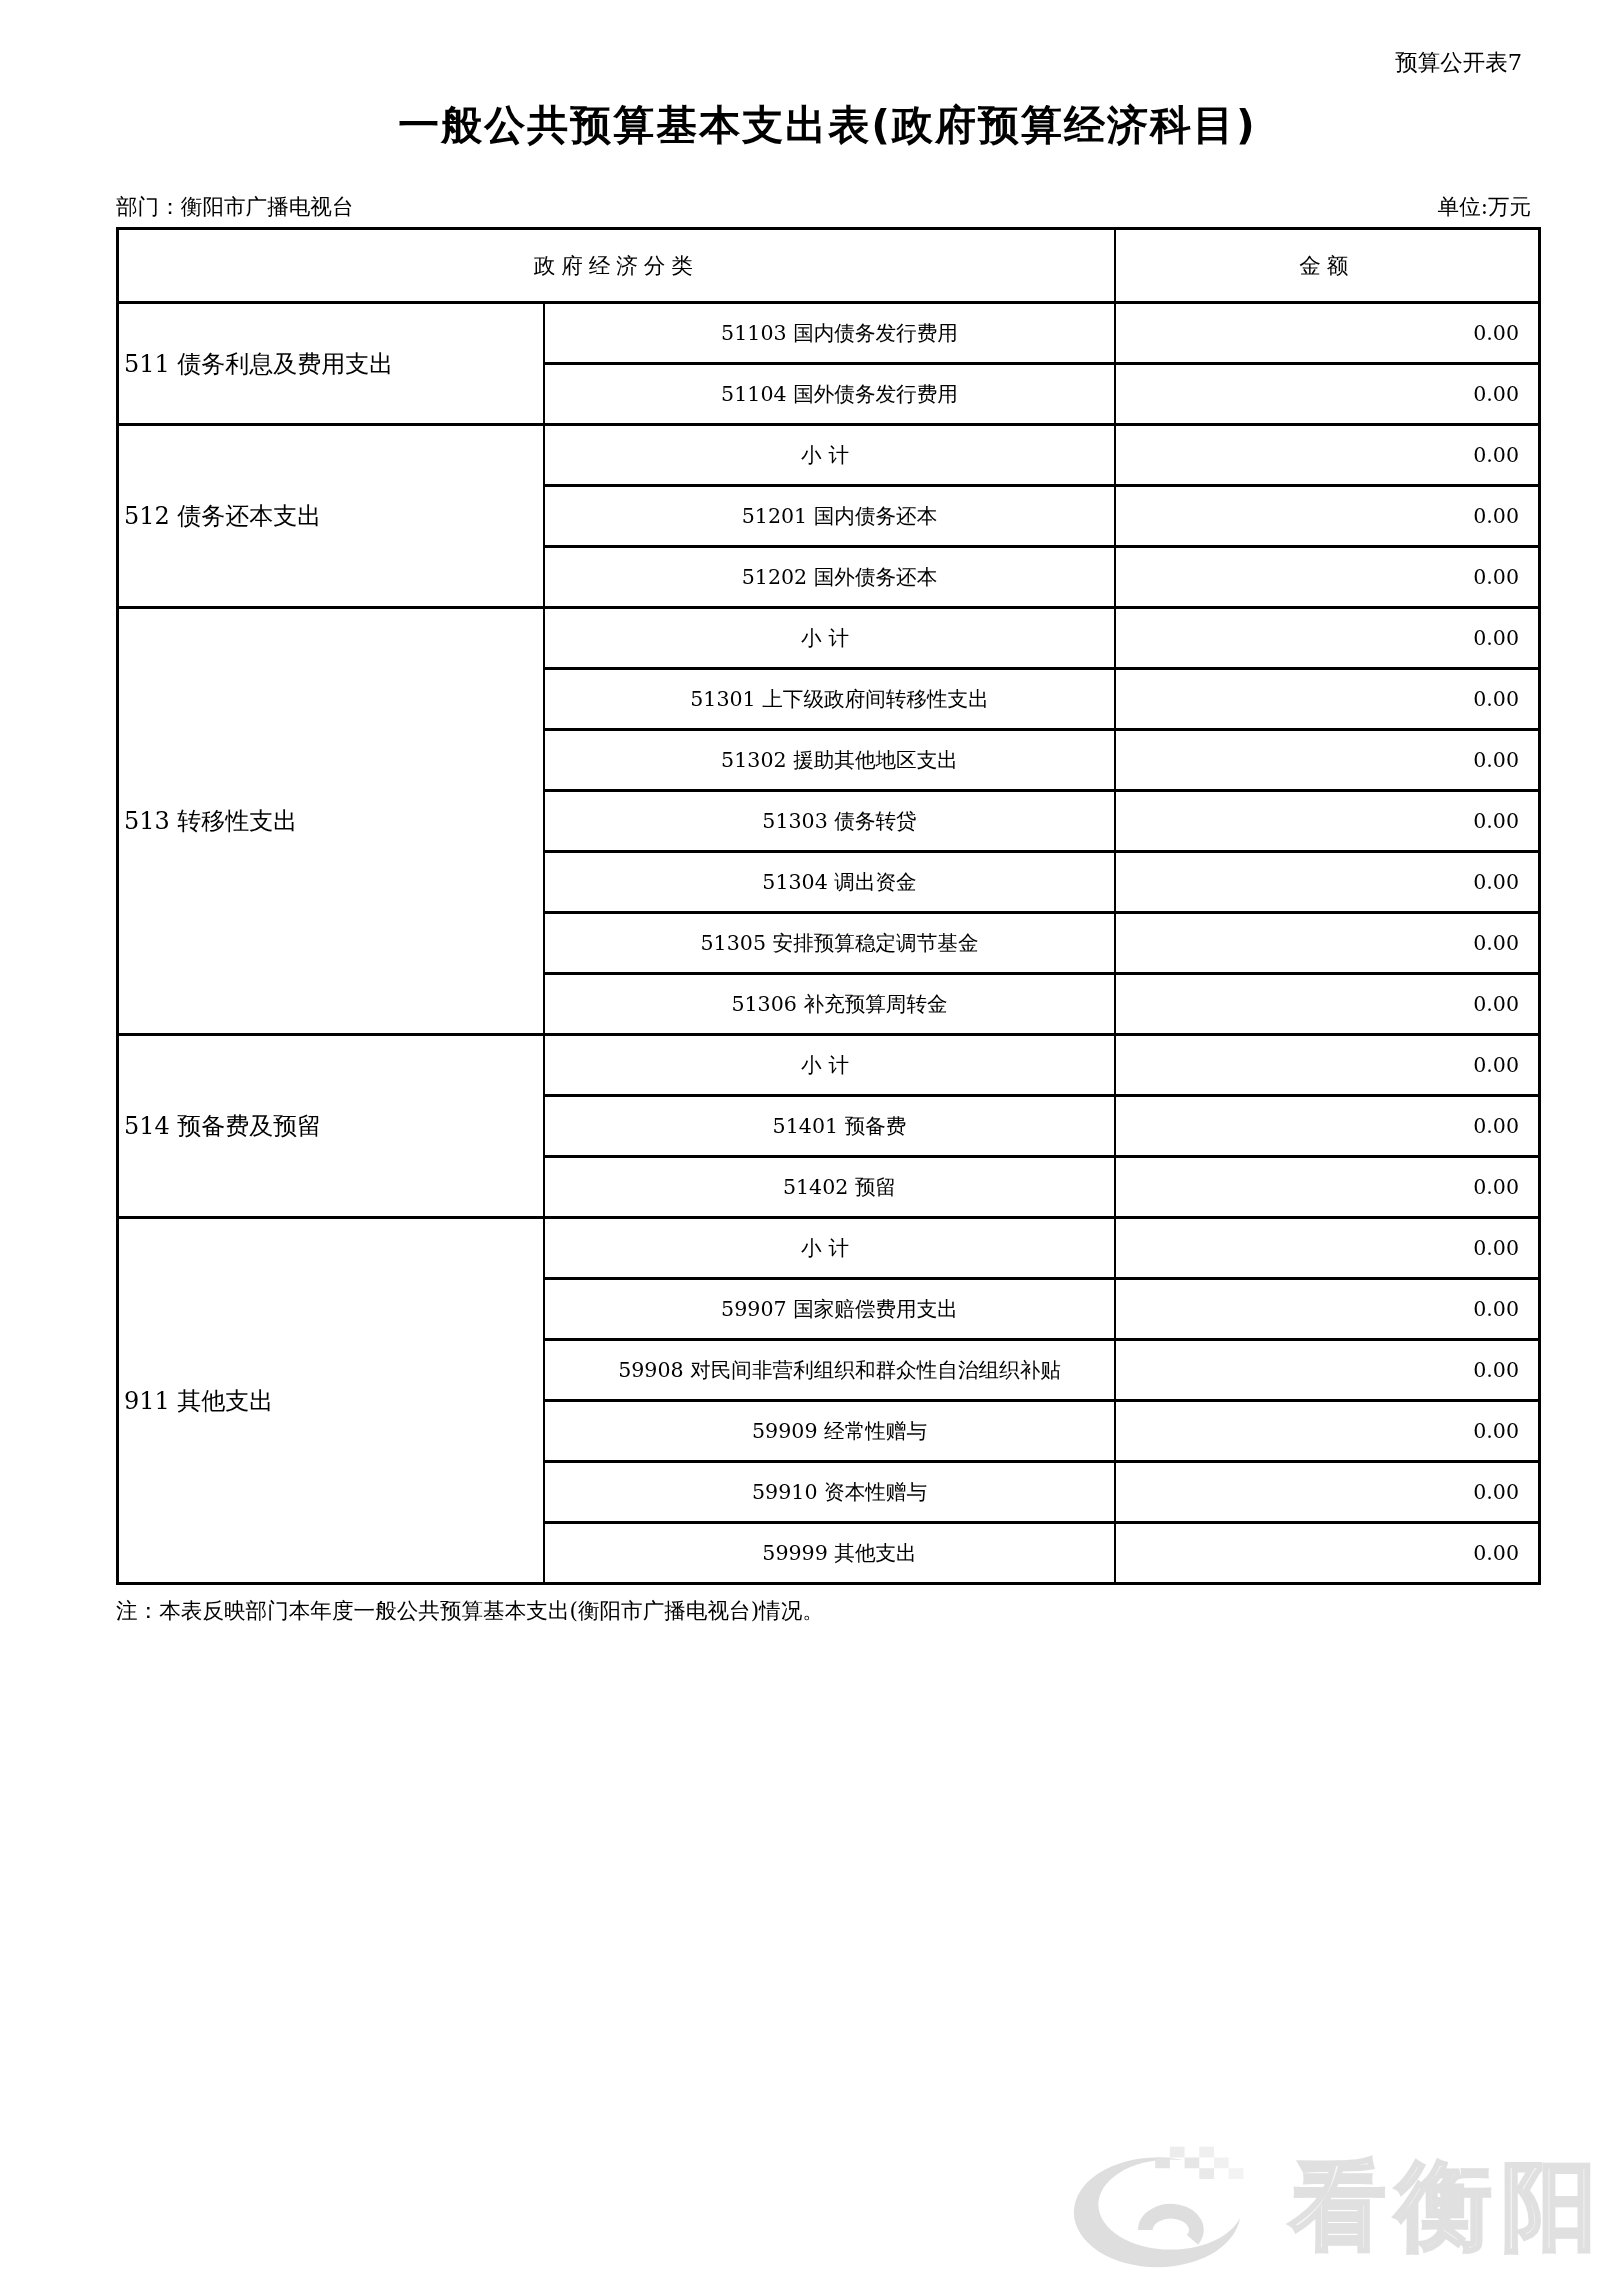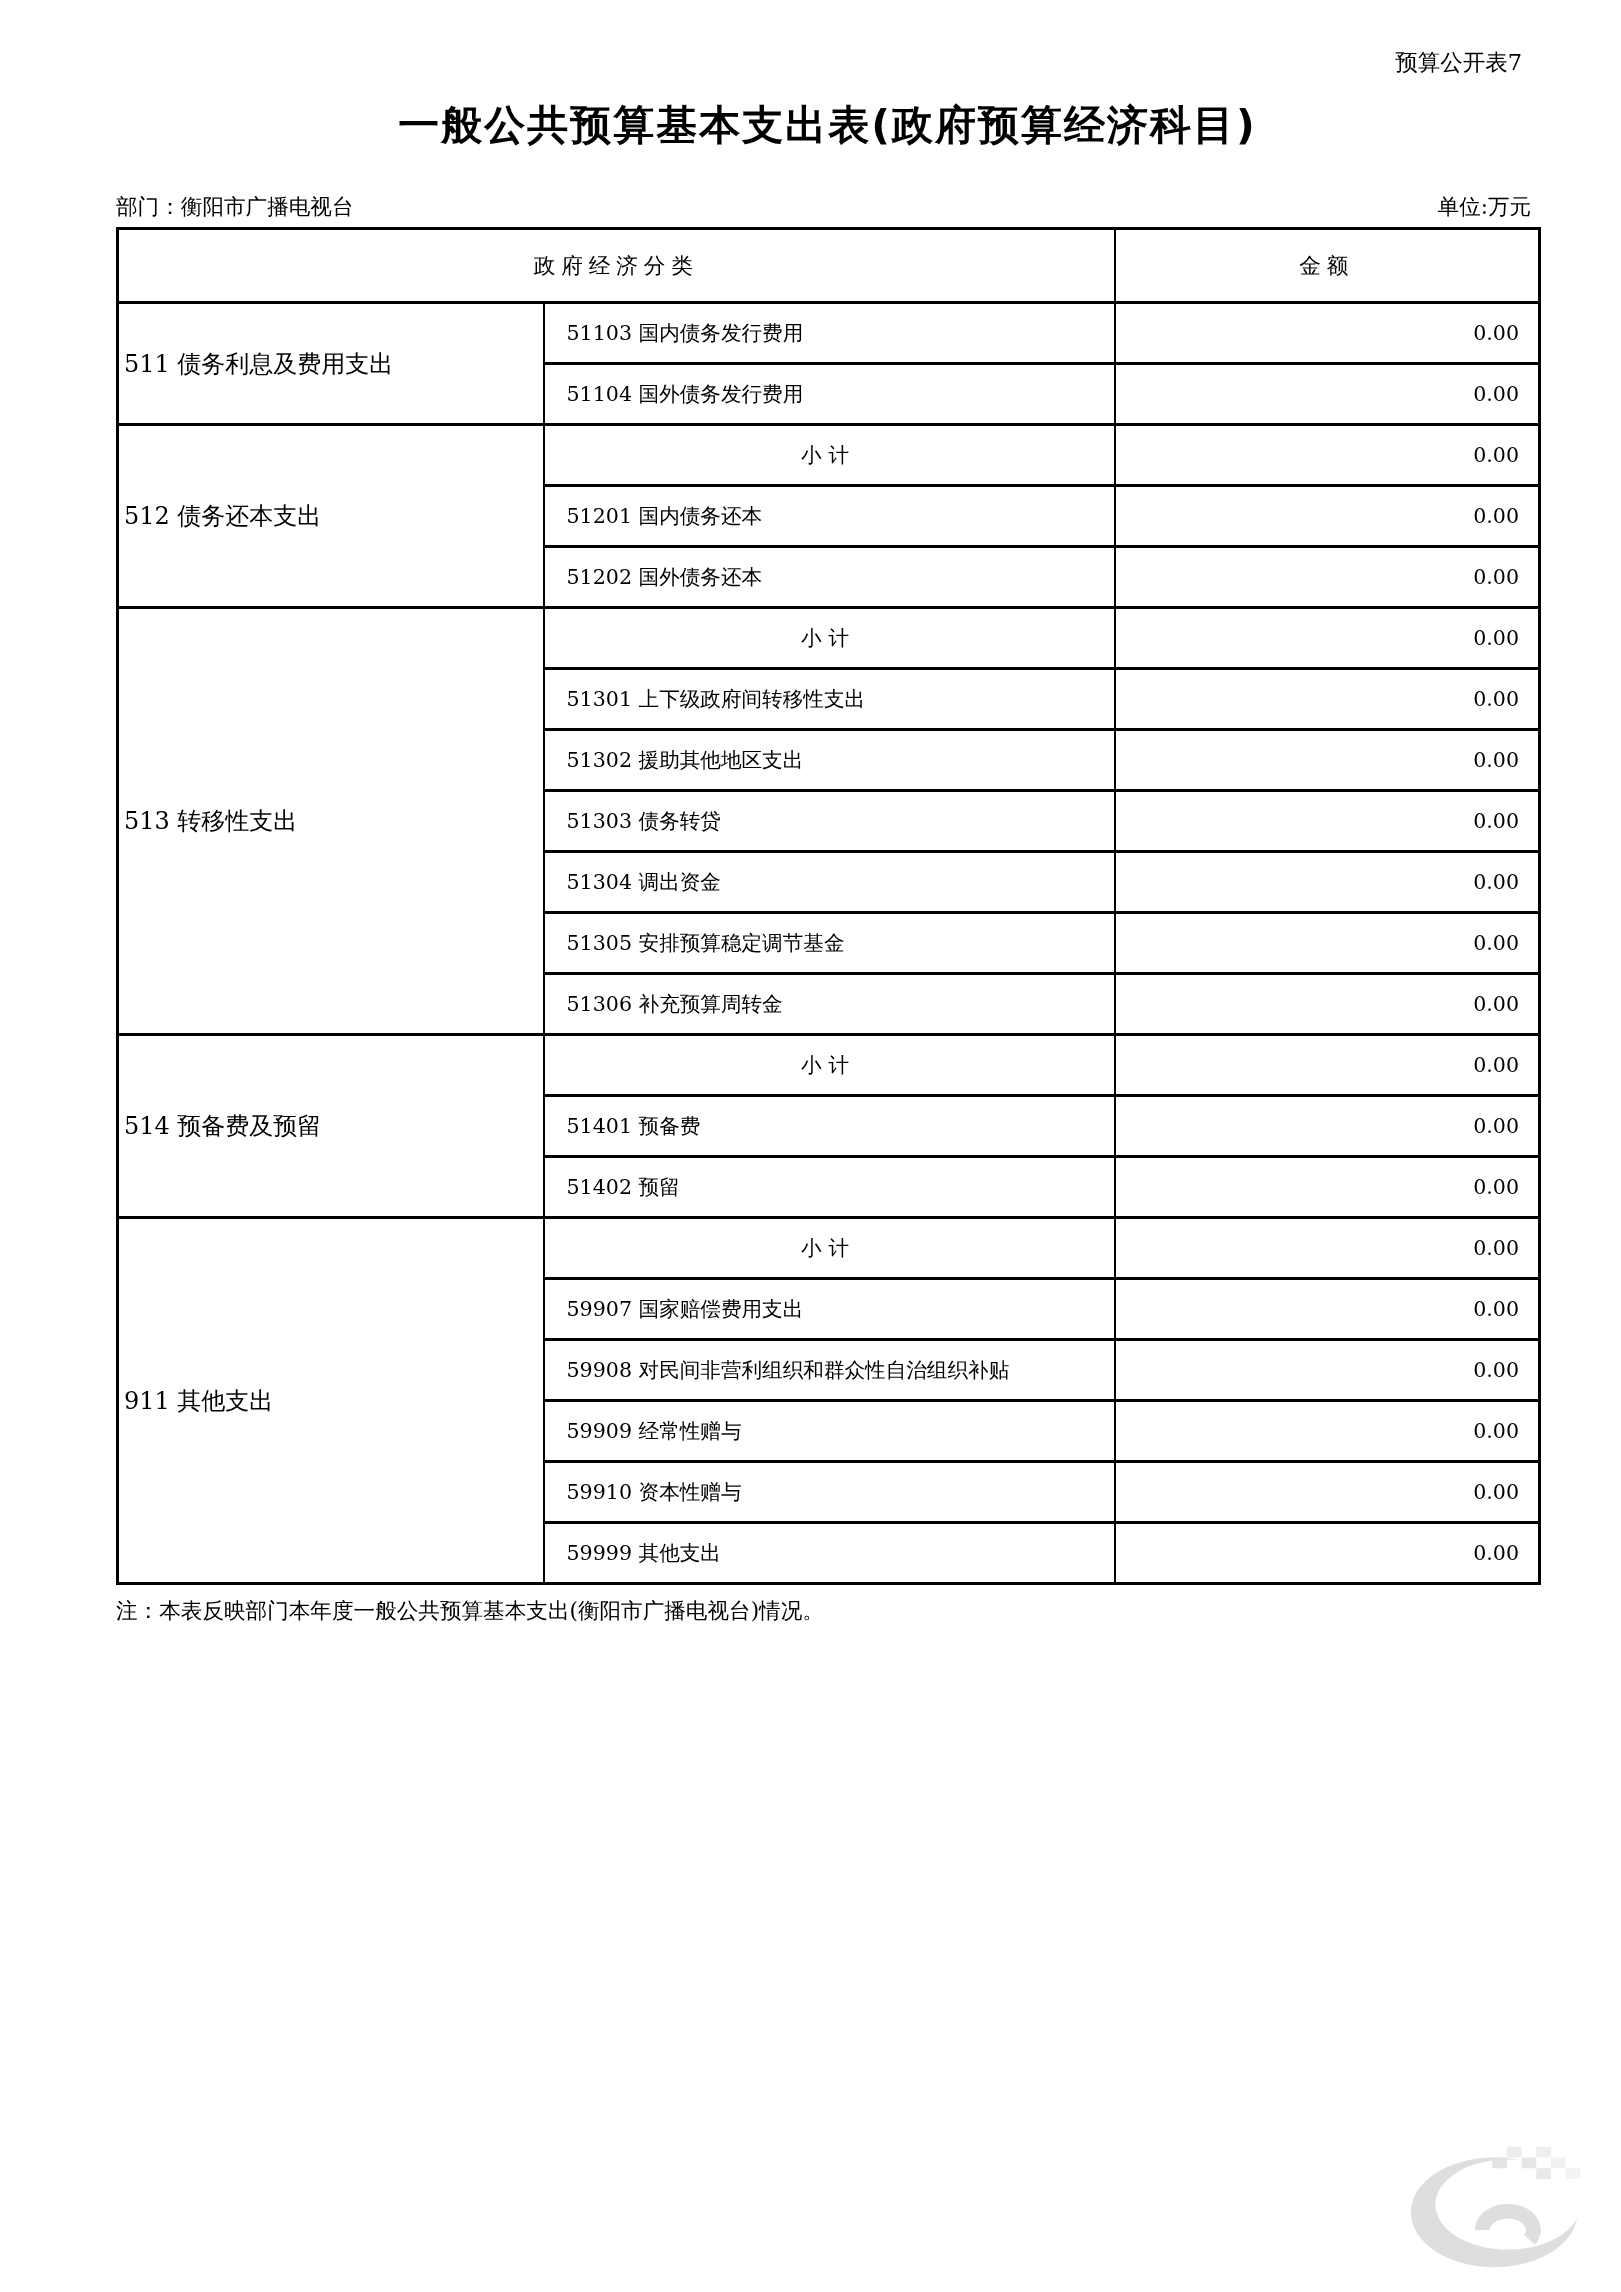--- a/index.html
+++ b/index.html
@@ -71,21 +71,21 @@
     font-size: 21.6px;
     letter-spacing: 5.9px;
   }
   td.group-cell {
     text-align: left;
     vertical-align: middle;
     padding-left: 4.9px;
     font-size: 24px;
   }
   td.item-cell {
-    text-align: left;
+    text-align: center;
     vertical-align: middle;
     padding-left: 22px;
     font-size: 20.6px;
   }
   td.item-cell.subtotal {
     text-align: center;
     padding-left: 0;
     letter-spacing: 6.9px;
     margin-left: 40px;
   }
@@ -248,14 +248,15 @@
       <path d="M88 100 a26 19 0 1 1 48 10" fill="none" stroke="#dedede" stroke-width="15"></path>
       <rect x="98" y="26" width="15" height="11" fill="#e3e3e3"></rect>
       <rect x="113" y="15" width="15" height="11" fill="#ececec"></rect>
       <rect x="128" y="26" width="15" height="11" fill="#e6e6e6"></rect>
       <rect x="143" y="15" width="15" height="11" fill="#efefef"></rect>
       <rect x="143" y="37" width="15" height="11" fill="#e9e9e9"></rect>
       <rect x="158" y="26" width="15" height="11" fill="#f1f1f1"></rect>
       <rect x="173" y="37" width="15" height="11" fill="#f3f3f3"></rect>
     </svg>
   </span>
+  <span class="watermark-text">看衡阳</span>
 </div>
 
 
 </body></html>

